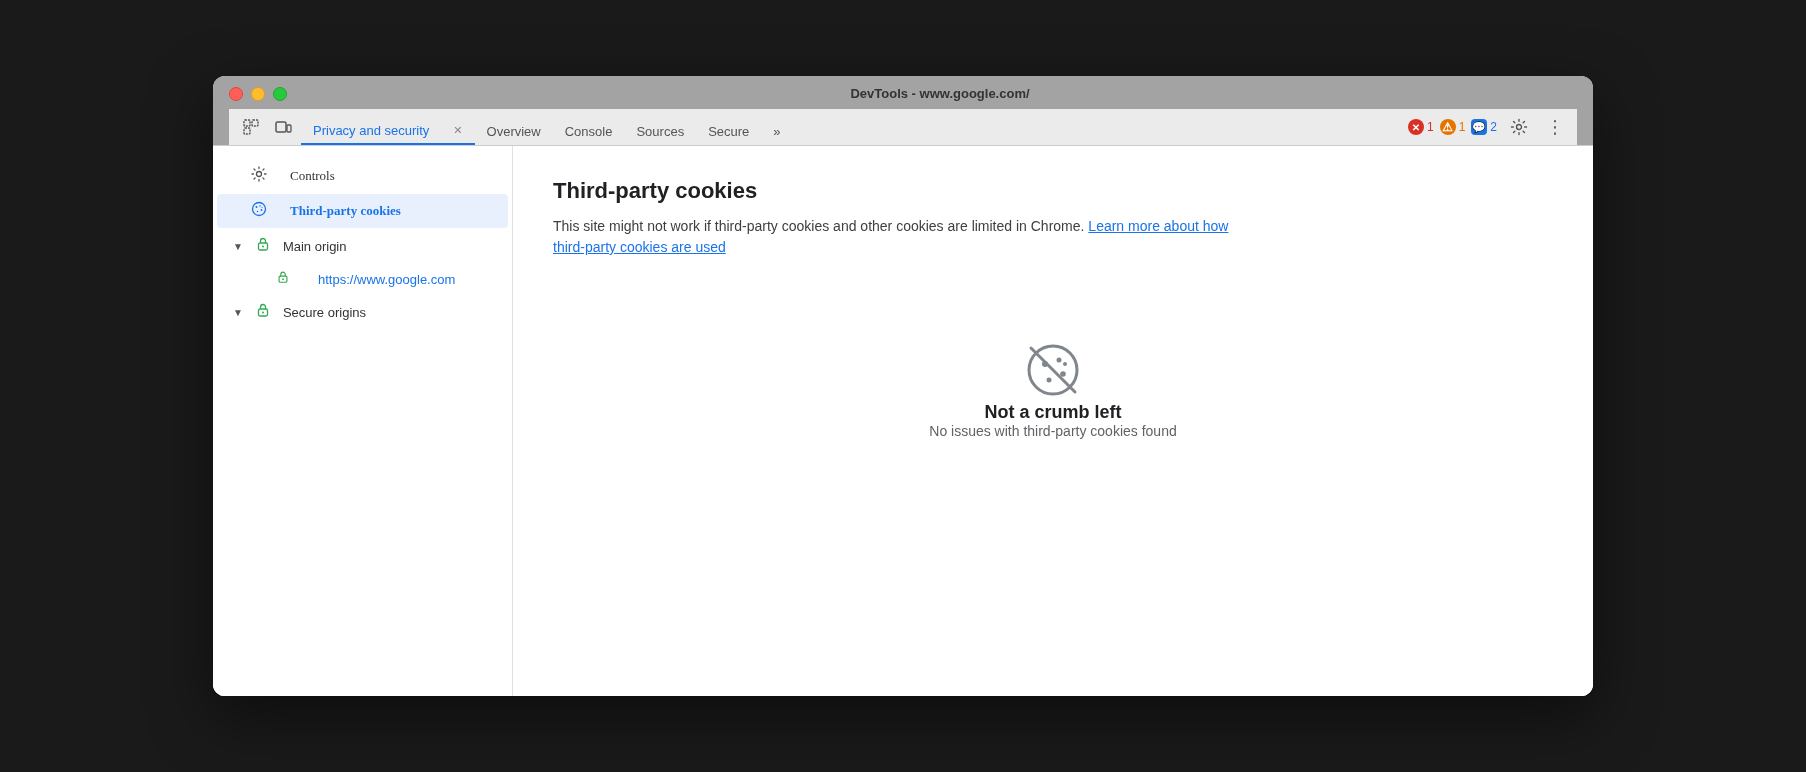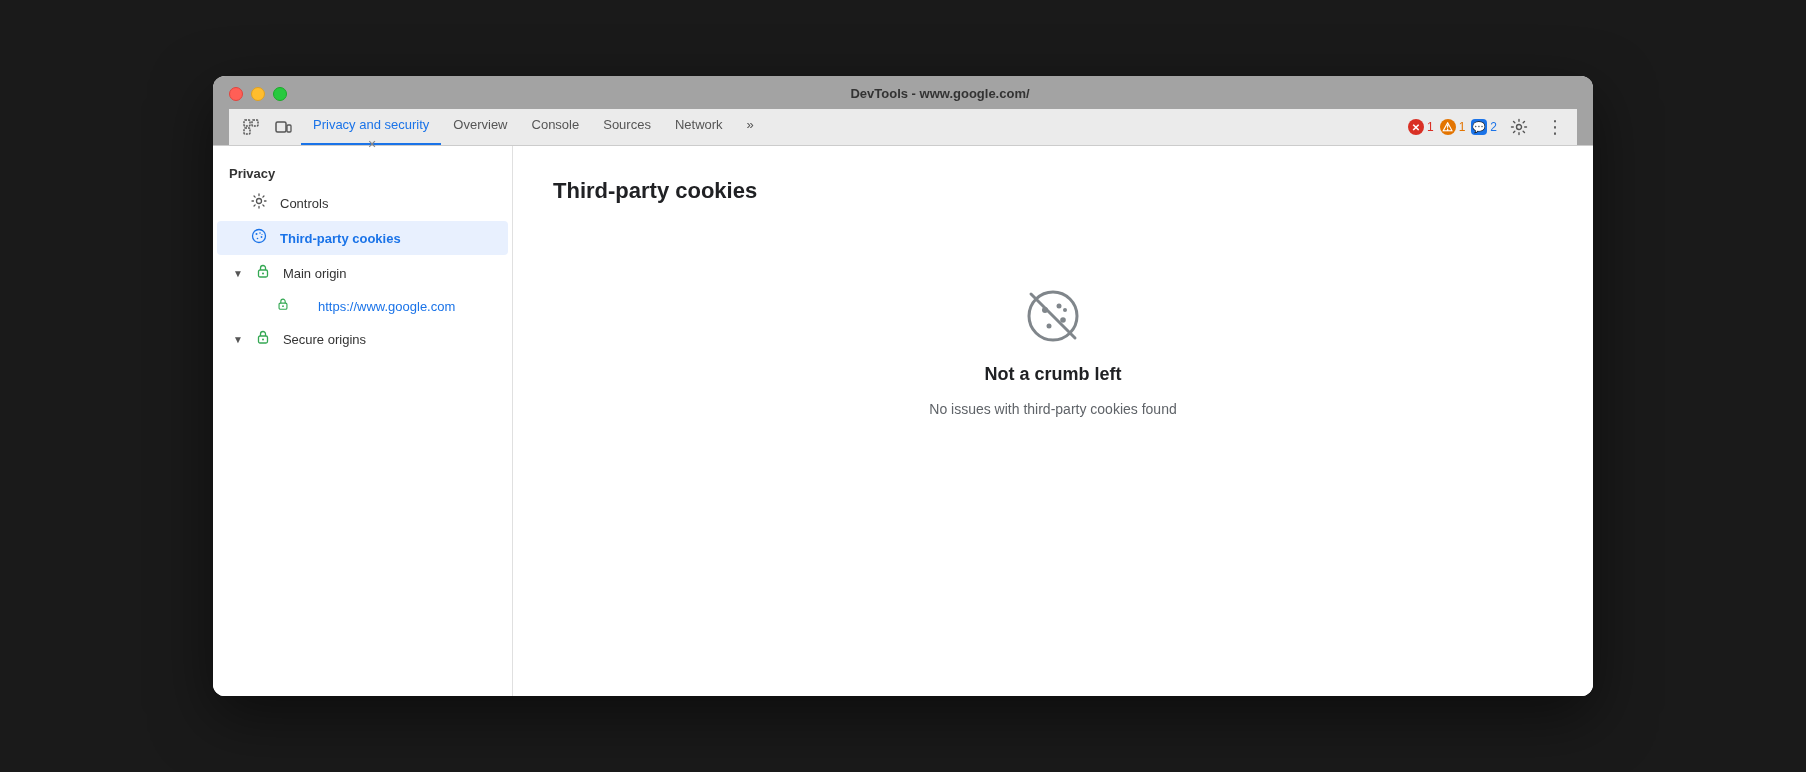--- a/index.html
+++ b/index.html
@@ -85,30 +85,29 @@
     }
     .tabs {
       display: flex;
       align-items: flex-end;
       height: 100%;
       flex: 1;
     }
     .tab {
       display: flex;
       align-items: center;
-      gap: 6px;
+      gap: 22px;
       padding: 0 12px;
       height: 28px;
       font-size: 13px;
       cursor: pointer;
       color: #555;
       border-radius: 4px 4px 0 0;
       position: relative;
       white-space: nowrap;
-      flex-direction: column;
     }
     .tab.active {
       color: #1a73e8;
       border-bottom: 2px solid #1a73e8;
       font-weight: 500;
     }
     .tab-close {
       font-size: 11px;
       color: #888;
       cursor: pointer;
@@ -167,27 +166,28 @@
     }
     .sidebar-section-label {
       font-size: 13px;
       font-weight: 600;
       color: #333;
       padding: 8px 16px 4px 16px;
     }
     .sidebar-item {
       display: flex;
       align-items: center;
-      gap: 11px;
+      gap: 21px;
       padding: 7px 16px 7px 32px;
       font-size: 13px;
       color: #333;
       cursor: pointer;
       border-radius: 4px;
       margin: 1px 4px;
+      font-family: Liberation Serif, serif;
     }
     .sidebar-item.active {
       background: #e8f0fe;
       color: #1a73e8;
       font-weight: 600;
     }
     .sidebar-item.active .item-icon { color: #1a73e8; }
     .sidebar-item-with-arrow {
       display: flex;
       align-items: center;
@@ -241,21 +241,21 @@
     .panel-desc a {
       color: #1a73e8;
       text-decoration: underline;
     }
     .empty-state {
       display: flex;
       flex-direction: column;
       align-items: center;
       justify-content: center;
       margin-top: 80px;
-      gap: 16px;
+      gap: 0;
     }
     .empty-icon {
       width: 64px;
       height: 64px;
       color: #80868b;
     }
     .empty-title {
       font-size: 18px;
       font-weight: 700;
       color: #202124;
@@ -319,21 +319,21 @@
         <div class="tab">
           <span>Overview</span>
         </div>
         <div class="tab">
           <span>Console</span>
         </div>
         <div class="tab">
           <span>Sources</span>
         </div>
         <div class="tab">
-          <span>Network</span>
+          <span>Secure</span>
         </div>
         <div class="tab">
           <span>»</span>
         </div>
       </div>
 
       <div class="toolbar-right">
         <div class="badge-group">
           <div class="badge badge-error">
             <div class="badge-icon badge-icon-error">✕</div>
@@ -355,21 +355,20 @@
           </svg>
         </button>
         <button class="more-btn" title="More options">⋮</button>
       </div>
     </div>
   </div>
 
   <div class="main-content">
 
     <div class="sidebar">
-      <div class="sidebar-section-label">Privacy</div>
 
       <div class="sidebar-item">
         <span class="item-icon">
           <svg width="16" height="16" viewBox="0 0 16 16" fill="none">
             <circle cx="8" cy="8" r="2.5" stroke="#555" stroke-width="1.3"></circle>
             <path d="M8 1v1.5M8 13.5V15M1 8h1.5M13.5 8H15M3.05 3.05l1.06 1.06M11.89 11.89l1.06 1.06M12.95 3.05l-1.06 1.06M4.11 11.89l-1.06 1.06" stroke="#555" stroke-width="1.3" stroke-linecap="round"></path>
           </svg>
         </span>
         <span>Controls</span>
       </div>
@@ -421,20 +420,24 @@
             <path d="M5.5 7V5a2.5 2.5 0 015 0v2" stroke="#34a853" stroke-width="1.3"></path>
             <circle cx="8" cy="10.5" r="1" fill="#34a853"></circle>
           </svg>
         </span>
         <span>Secure origins</span>
       </div>
     </div>
 
     <div class="panel">
       <div class="panel-title">Third-party cookies</div>
+      <div class="panel-desc">
+        <span>This site might not work if third-party cookies and other cookies are limited in Chrome.</span>
+        <a href="#">Learn more about how third-party cookies are used</a>
+      </div>
 
       <div class="empty-state">
 
         <svg class="empty-icon" viewBox="0 0 64 64" fill="none" xmlns="http://www.w3.org/2000/svg">
           <circle cx="32" cy="32" r="24" stroke="#80868b" stroke-width="3"></circle>
           <circle cx="24" cy="26" r="3" fill="#80868b"></circle>
           <circle cx="38" cy="22" r="2.5" fill="#80868b"></circle>
           <circle cx="42" cy="36" r="2.8" fill="#80868b"></circle>
           <circle cx="28" cy="42" r="2.5" fill="#80868b"></circle>
           <circle cx="44" cy="26" r="2" fill="#80868b"></circle>

